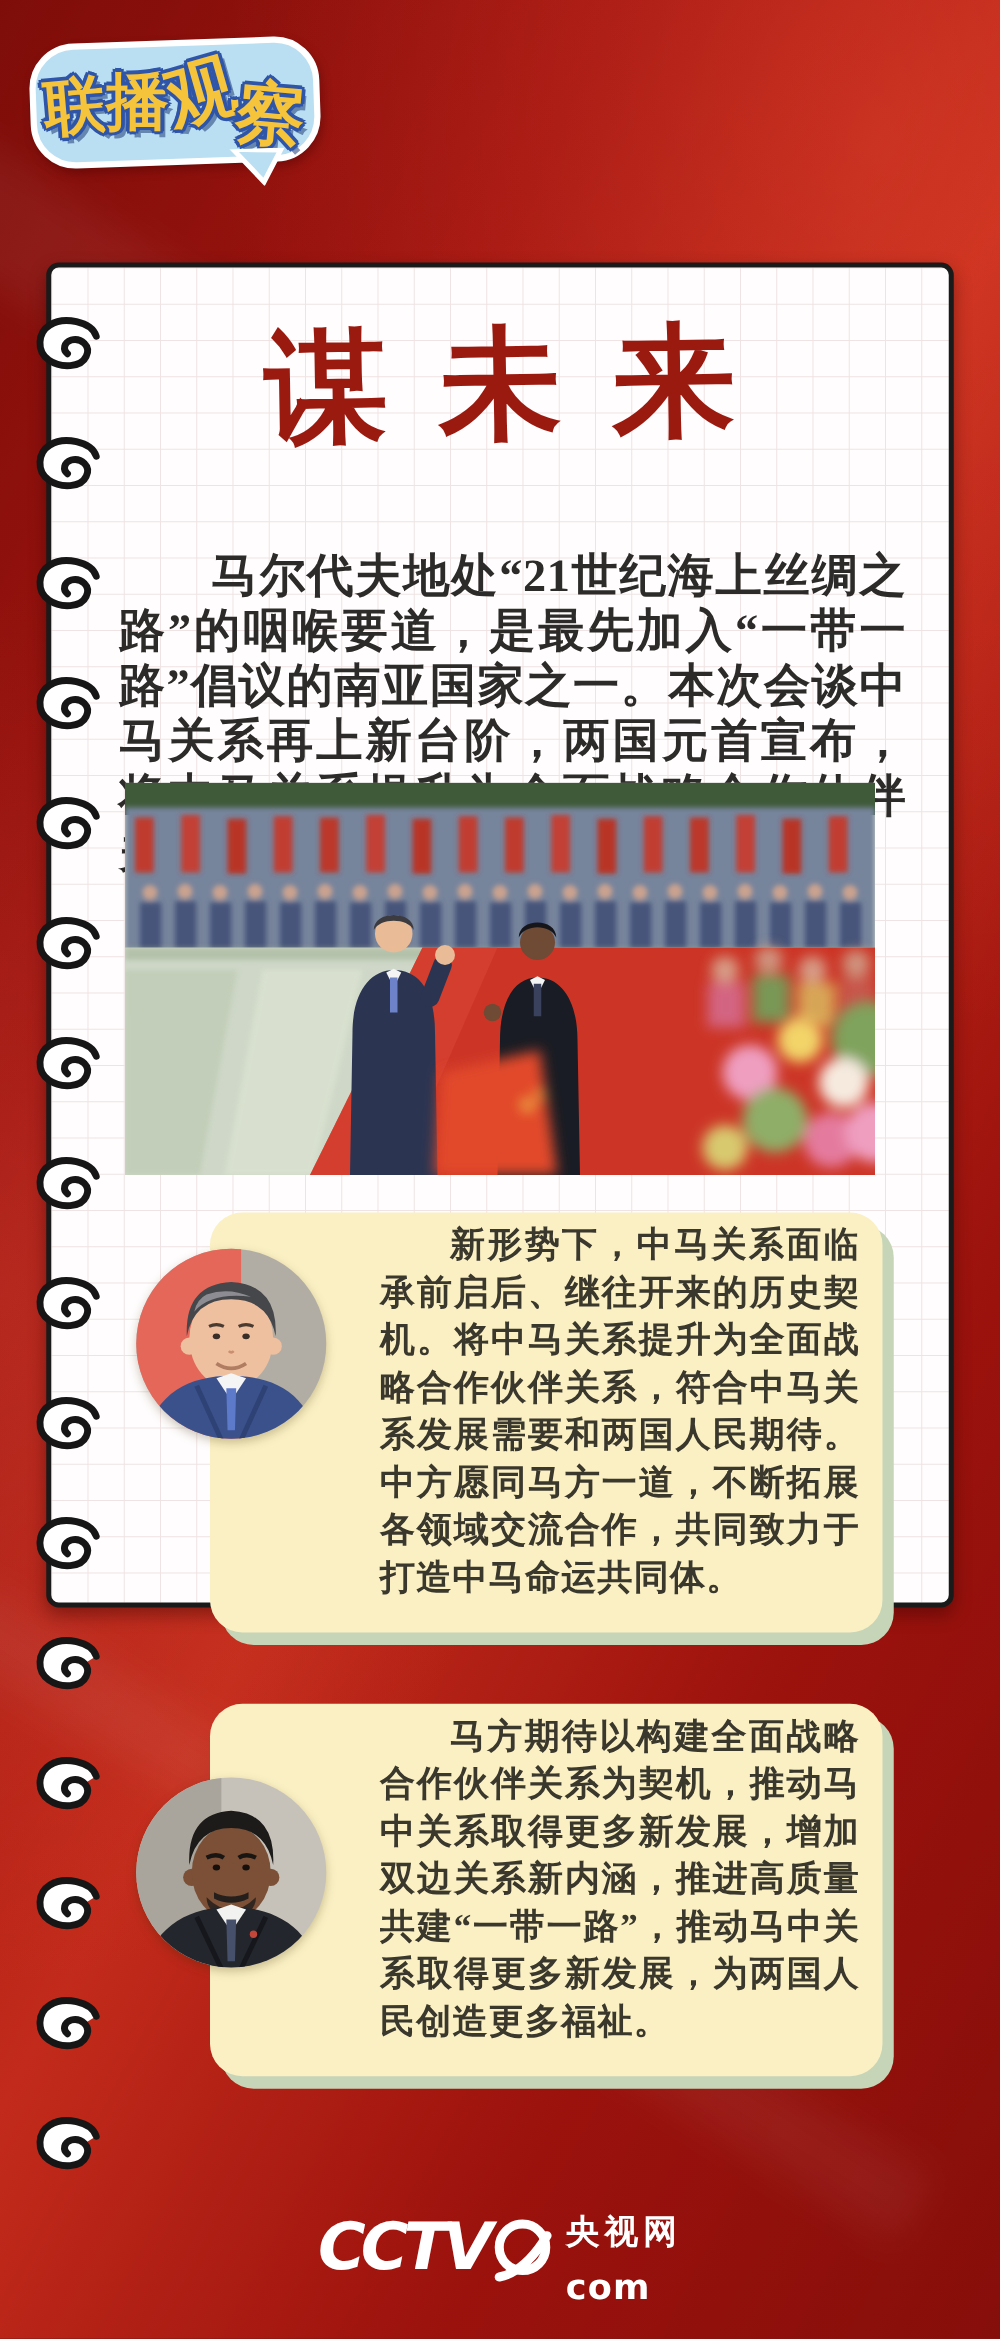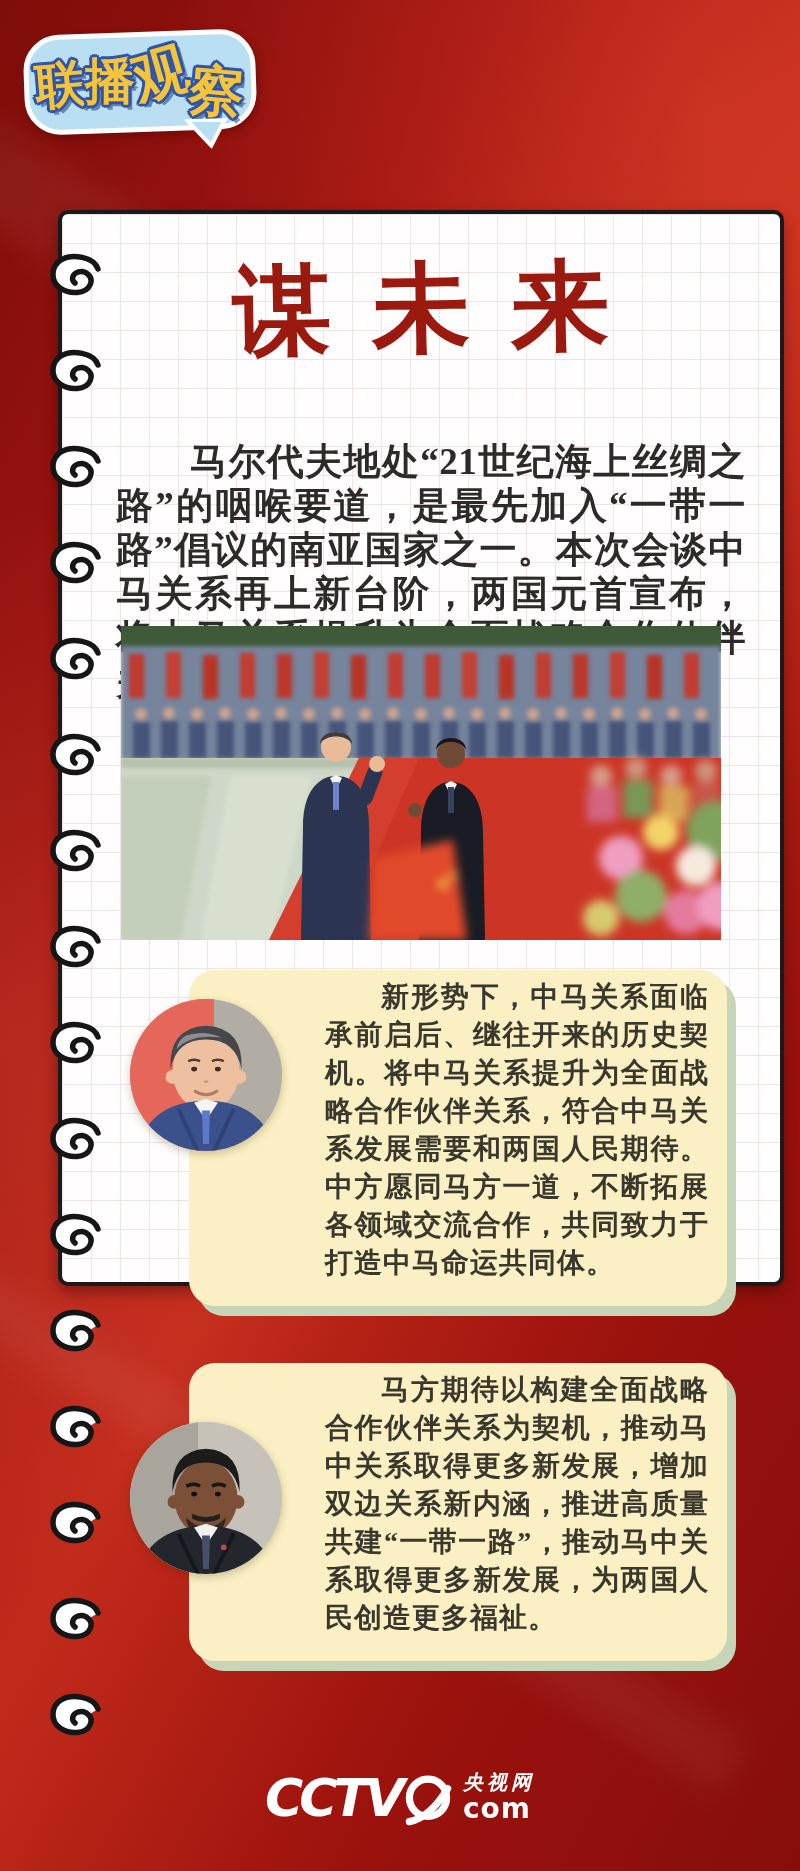--- a/index.html
+++ b/index.html
@@ -44,21 +44,20 @@
   
   .page {
     position:absolute; left:37px; top:210px; width:726px; height:1076px;
     background-color:#fffdfd;
     background-image:
       linear-gradient(#efe3e3 1px, transparent 1px),
       linear-gradient(90deg, #efe3e3 1px, transparent 1px);
     background-size:29px 29px;
     border:4px solid #1a1a1a; border-radius:10px;
     box-shadow:0 6px 14px rgba(40,0,0,.4);
-    margin-left:21px;
   }
   .rings { position:absolute; left:-14px; top:37px; width:64px; height:1500px; overflow:visible; }
 
   .page-title {
     position:absolute; left:0; right:0; top:42px; text-align:center;
     font-size:98px; font-weight:bold; color:#9b1a10; letter-spacing:.42em; text-indent:.42em;
     transform:rotate(-1deg); line-height:1.1; white-space:nowrap;
   }
 
   .intro {
@@ -90,21 +89,21 @@
 
   
   .footer {
     position:absolute; left:0; right:0; top:1772px; height:80px;
     display:flex; align-items:flex-start; justify-content:center;
     color:#fff; font-family:"DejaVu Sans","Liberation Sans",sans-serif;
   }
   .cctv { font-size:52px; font-weight:bold; font-style:italic; letter-spacing:-4px; line-height:1; }
   .globe { width:62px; height:62px; margin:0 2px 0 -4px; }
   .stack { display:flex; flex-direction:column; line-height:1; margin-left:2px; }
-  .stack .cn { font-size:20px; letter-spacing:4px; font-weight:bold; margin-bottom:3px;font-style:italic; }
+  .stack .cn { font-size:27px; letter-spacing:4px; font-weight:bold; margin-bottom:17px; }
   .stack .com { font-size:28px; font-weight:bold; letter-spacing:1px; }
 </style>
 </head>
 <body>
 
 <div class="canvas">
   <div class="streak s1"></div>
   <div class="streak s2"></div>
 
   <div class="bubble">

